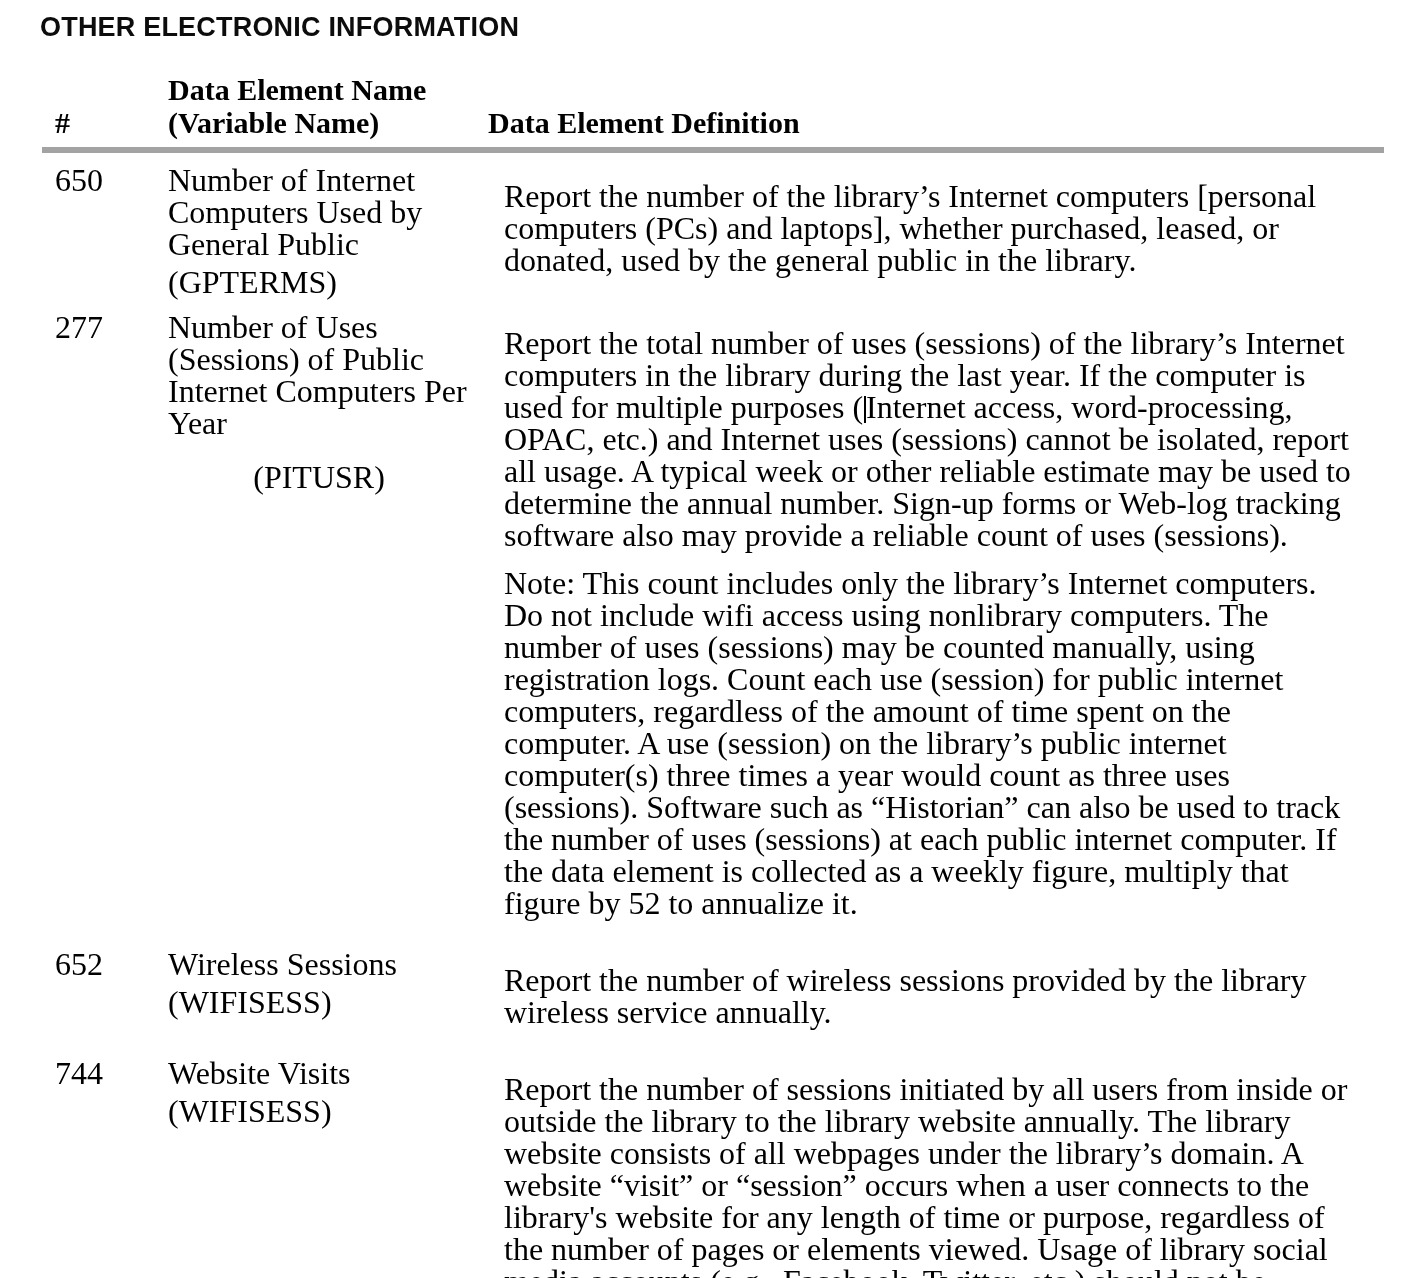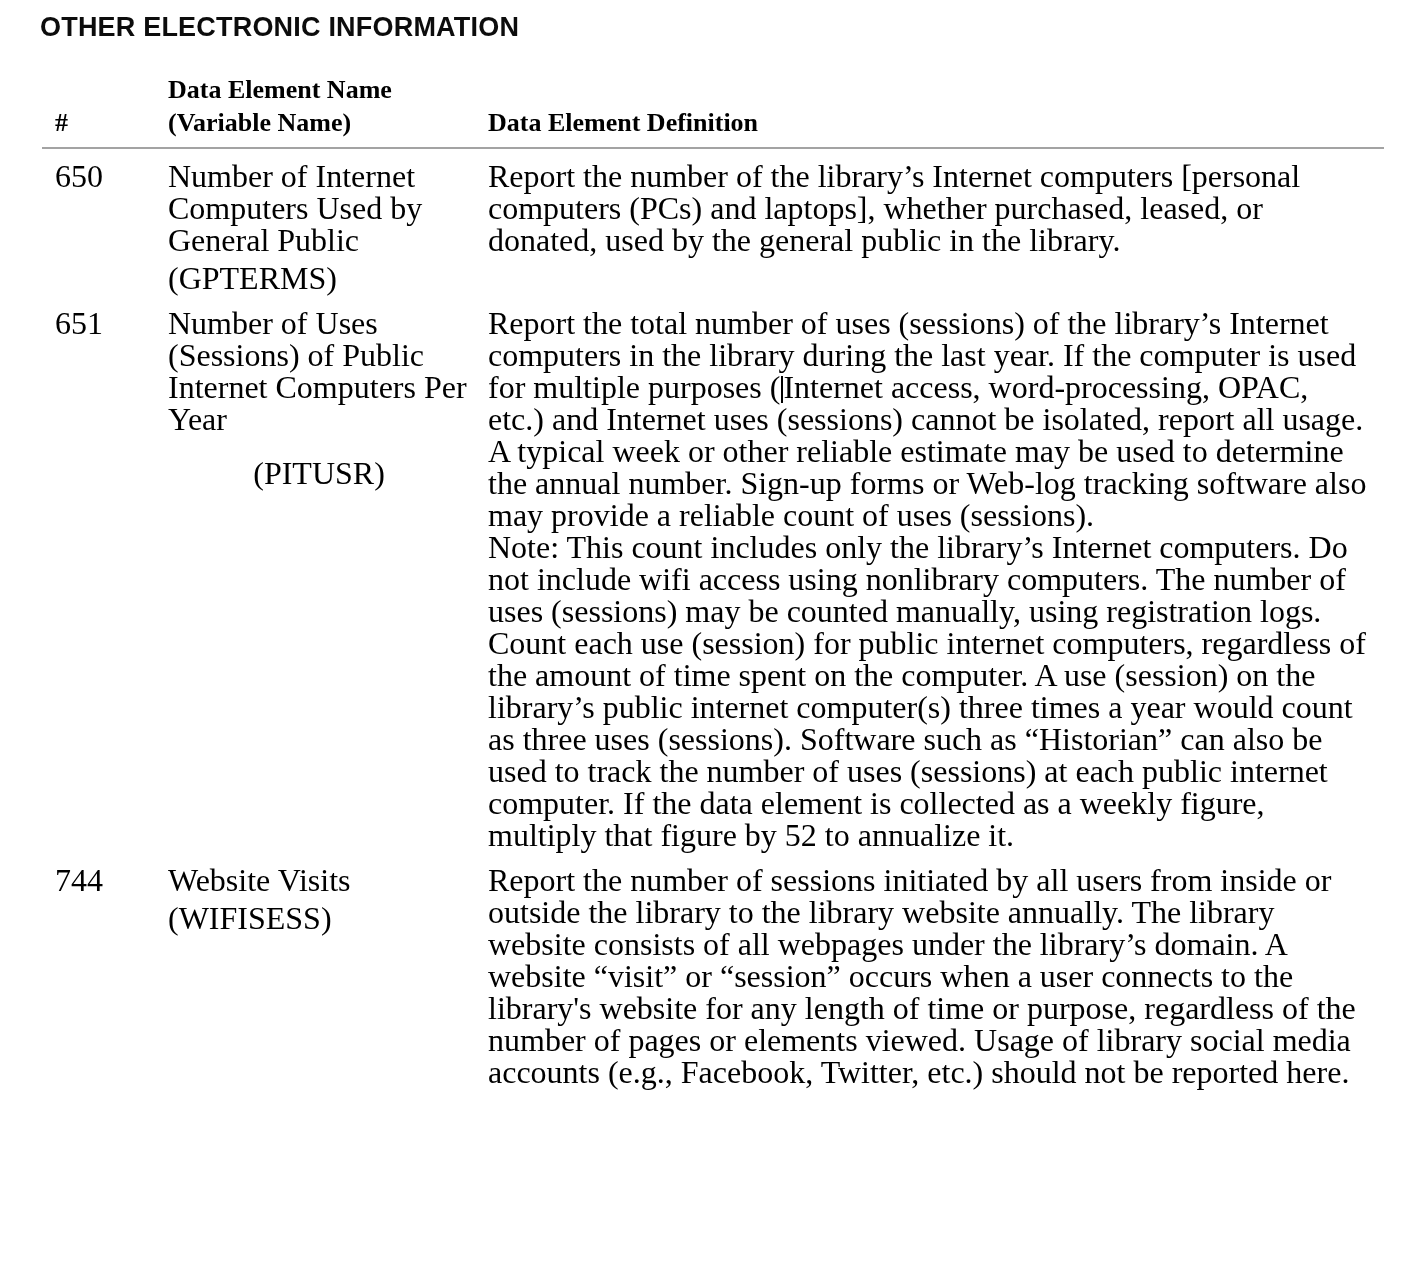--- a/index.html
+++ b/index.html
@@ -26,45 +26,45 @@
   table.def-table {
     width: 100%;
     border-collapse: collapse;
     table-layout: fixed;
   }
   col.c-num  { width: 126px; }
   col.c-name { width: 320px; }
 
   th {
     font-weight: 700;
-    font-size: 26px;
+    font-size: 30px;
     line-height: 33px;
     text-align: left;
     vertical-align: bottom;
     padding: 0 0 8px 0;
-    border-bottom: 2px solid #a3a3a3;
+    border-bottom: 6px solid #a3a3a3;
     white-space: pre-line;
   }
   th.col-num { padding-left: 13px; }
 
   td {
     vertical-align: top;
     font-size: 32px;
   }
   tbody td { padding-top: 13px; }
   tbody tr:first-child td { padding-top: 11px; }
 
   td.cell-num  { padding-left: 13px; line-height: 32px; }
   td.cell-name { line-height: 32px; padding-right: 18px; }
   .el-name { white-space: pre-line; }
   .el-var  { margin-top: 6px; }
   .el-var.gap-lg { margin-top: 22px; text-align: center; }
 
   td.cell-def { line-height: 32px; padding-right: 14px; }
-  td.cell-def p { margin: 0; }
+  td.cell-def p { margin: 16px; }
 
   .caret {
     display: inline-block;
     width: 2px;
     height: 27px;
     background: #000000;
     vertical-align: -5px;
     margin-left: 1px;
   }
 </style>
@@ -98,34 +98,44 @@
 Computers Used by
 General Public</div>
           <div class="el-var">(GPTERMS)</div>
         </td>
         <td class="cell-def">
           <p>Report the number of the library’s Internet computers [personal computers (PCs) and laptops], whether purchased, leased, or donated, used by the general public in the library.</p>
         </td>
       </tr>
 
       <tr>
-        <td class="cell-num">651</td>
+        <td class="cell-num">277</td>
         <td class="cell-name">
           <div class="el-name">Number of Uses
 (Sessions) of Public
 Internet Computers Per
 Year</div>
           <div class="el-var gap-lg">(PITUSR)</div>
         </td>
         <td class="cell-def">
           <p><span>Report the total number of uses (sessions) of the library’s Internet computers in the library during the last year. If the computer is used for multiple purposes (</span><span class="caret"></span><span>Internet access, word-processing, OPAC, etc.) and Internet uses (sessions) cannot be isolated, report all usage. A typical week or other reliable estimate may be used to determine the annual number. Sign-up forms or Web-log tracking software also may provide a reliable count of uses (sessions).</span></p>
           <p>Note: This count includes only the library’s Internet computers. Do not include wifi access using nonlibrary computers. The number of uses (sessions) may be counted manually, using registration logs. Count each use (session) for public internet computers, regardless of the amount of time spent on the computer. A use (session) on the library’s public internet computer(s) three times a year would count as three uses (sessions). Software such as “Historian” can also be used to track the number of uses (sessions) at each public internet computer. If the data element is collected as a weekly figure, multiply that figure by 52 to annualize it.</p>
         </td>
       </tr>
 
+      <tr>
+        <td class="cell-num">652</td>
+        <td class="cell-name">
+          <div class="el-name">Wireless Sessions</div>
+          <div class="el-var">(WIFISESS)</div>
+        </td>
+        <td class="cell-def">
+          <p>Report the number of wireless sessions provided by the library wireless service annually.</p>
+        </td>
+      </tr>
 
       <tr>
         <td class="cell-num">744</td>
         <td class="cell-name">
           <div class="el-name">Website Visits</div>
           <div class="el-var">(WIFISESS)</div>
         </td>
         <td class="cell-def">
           <p>Report the number of sessions initiated by all users from inside or outside the library to the library website annually. The library website consists of all webpages under the library’s domain. A website “visit” or “session” occurs when a user connects to the library's website for any length of time or purpose, regardless of the number of pages or elements viewed. Usage of library social media accounts (e.g., Facebook, Twitter, etc.) should not be reported here.</p>
         </td>

